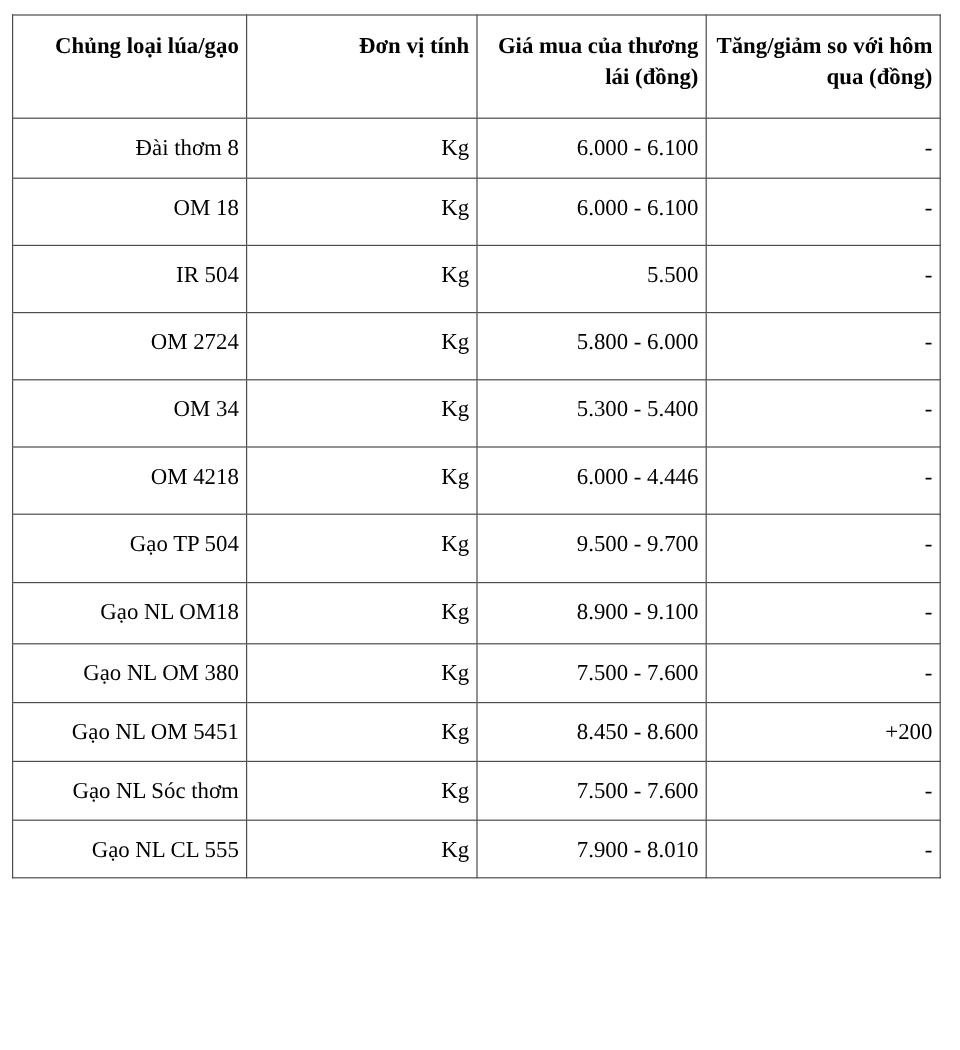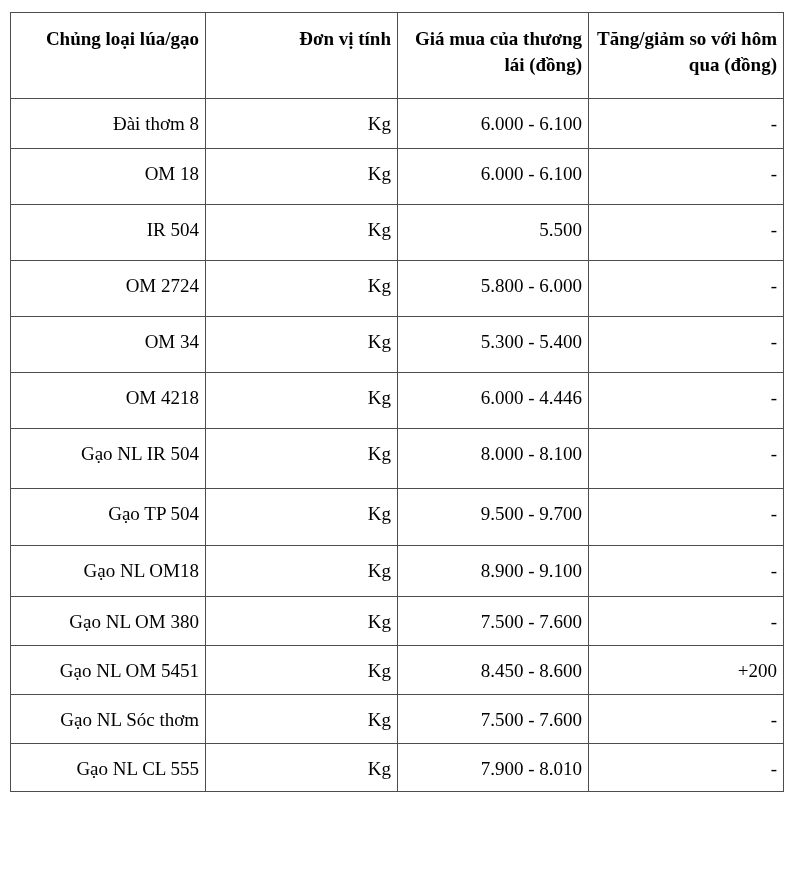--- a/index.html
+++ b/index.html
@@ -98,26 +98,20 @@
           <td>Kg</td>
           <td>5.300 - 5.400</td>
           <td>-</td>
         </tr>
         <tr style="height: 56px;">
           <td>OM 4218</td>
           <td>Kg</td>
           <td>6.000 - 4.446</td>
           <td>-</td>
         </tr>
-        <tr style="height: 60px;">
-          <td>Gạo NL IR 504</td>
-          <td>Kg</td>
-          <td>8.000 - 8.100</td>
-          <td>-</td>
-        </tr>
         <tr style="height: 57px;">
           <td>Gạo TP 504</td>
           <td>Kg</td>
           <td>9.500 - 9.700</td>
           <td>-</td>
         </tr>
         <tr style="height: 51px;">
           <td>Gạo NL OM18</td>
           <td>Kg</td>
           <td>8.900 - 9.100</td>

